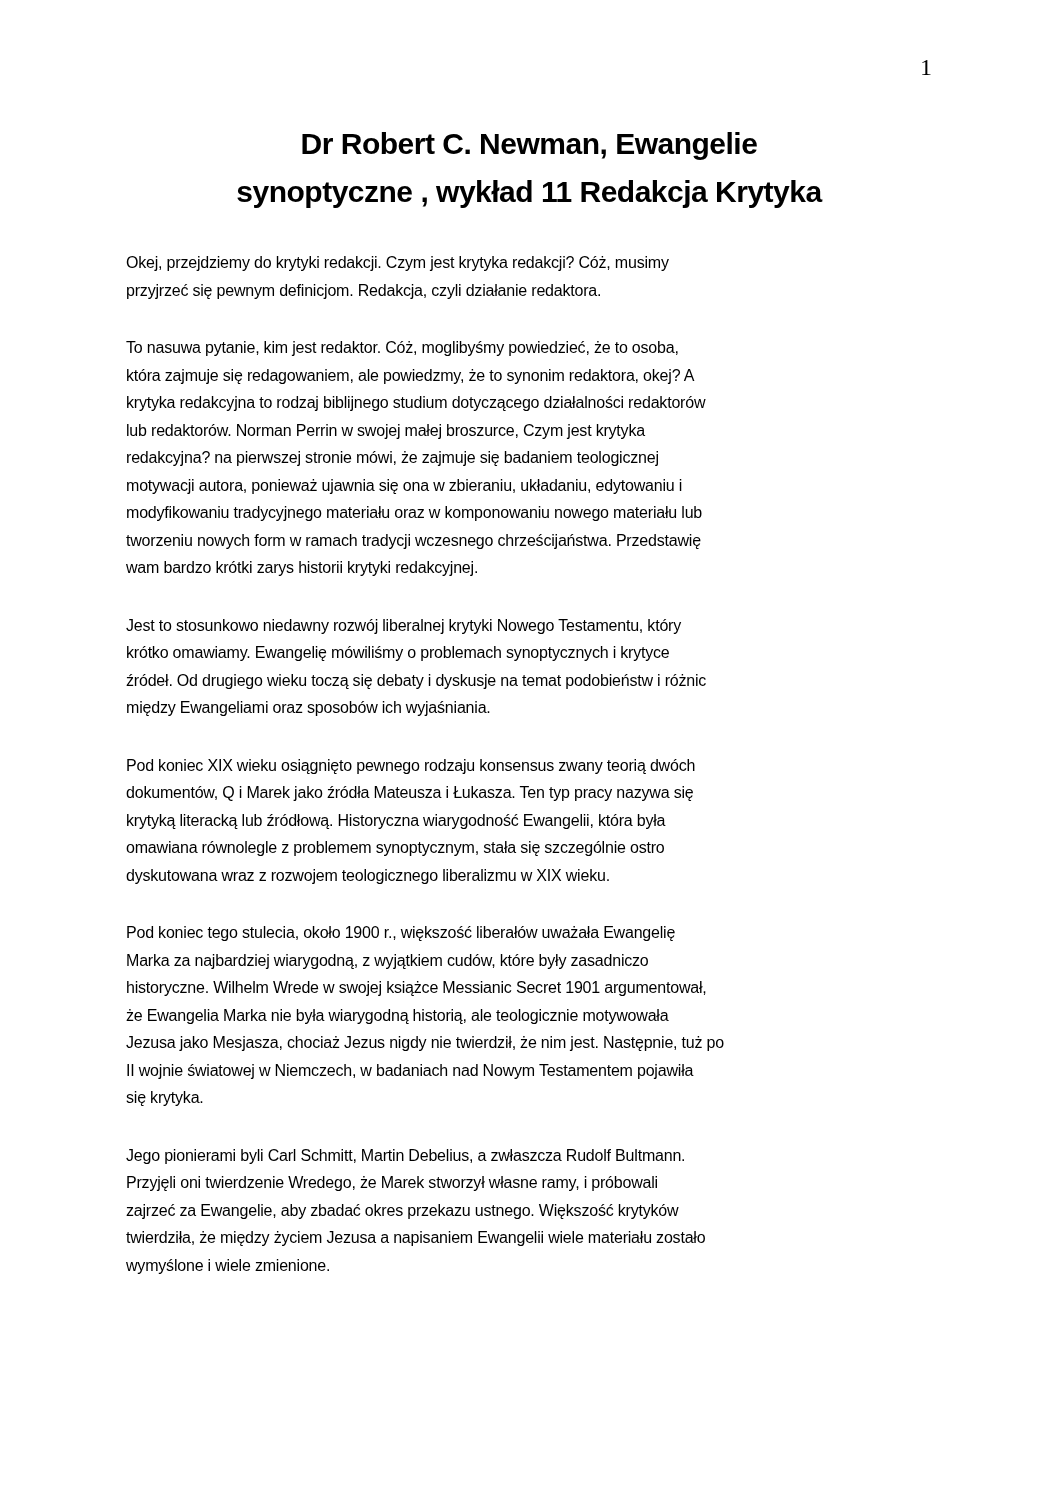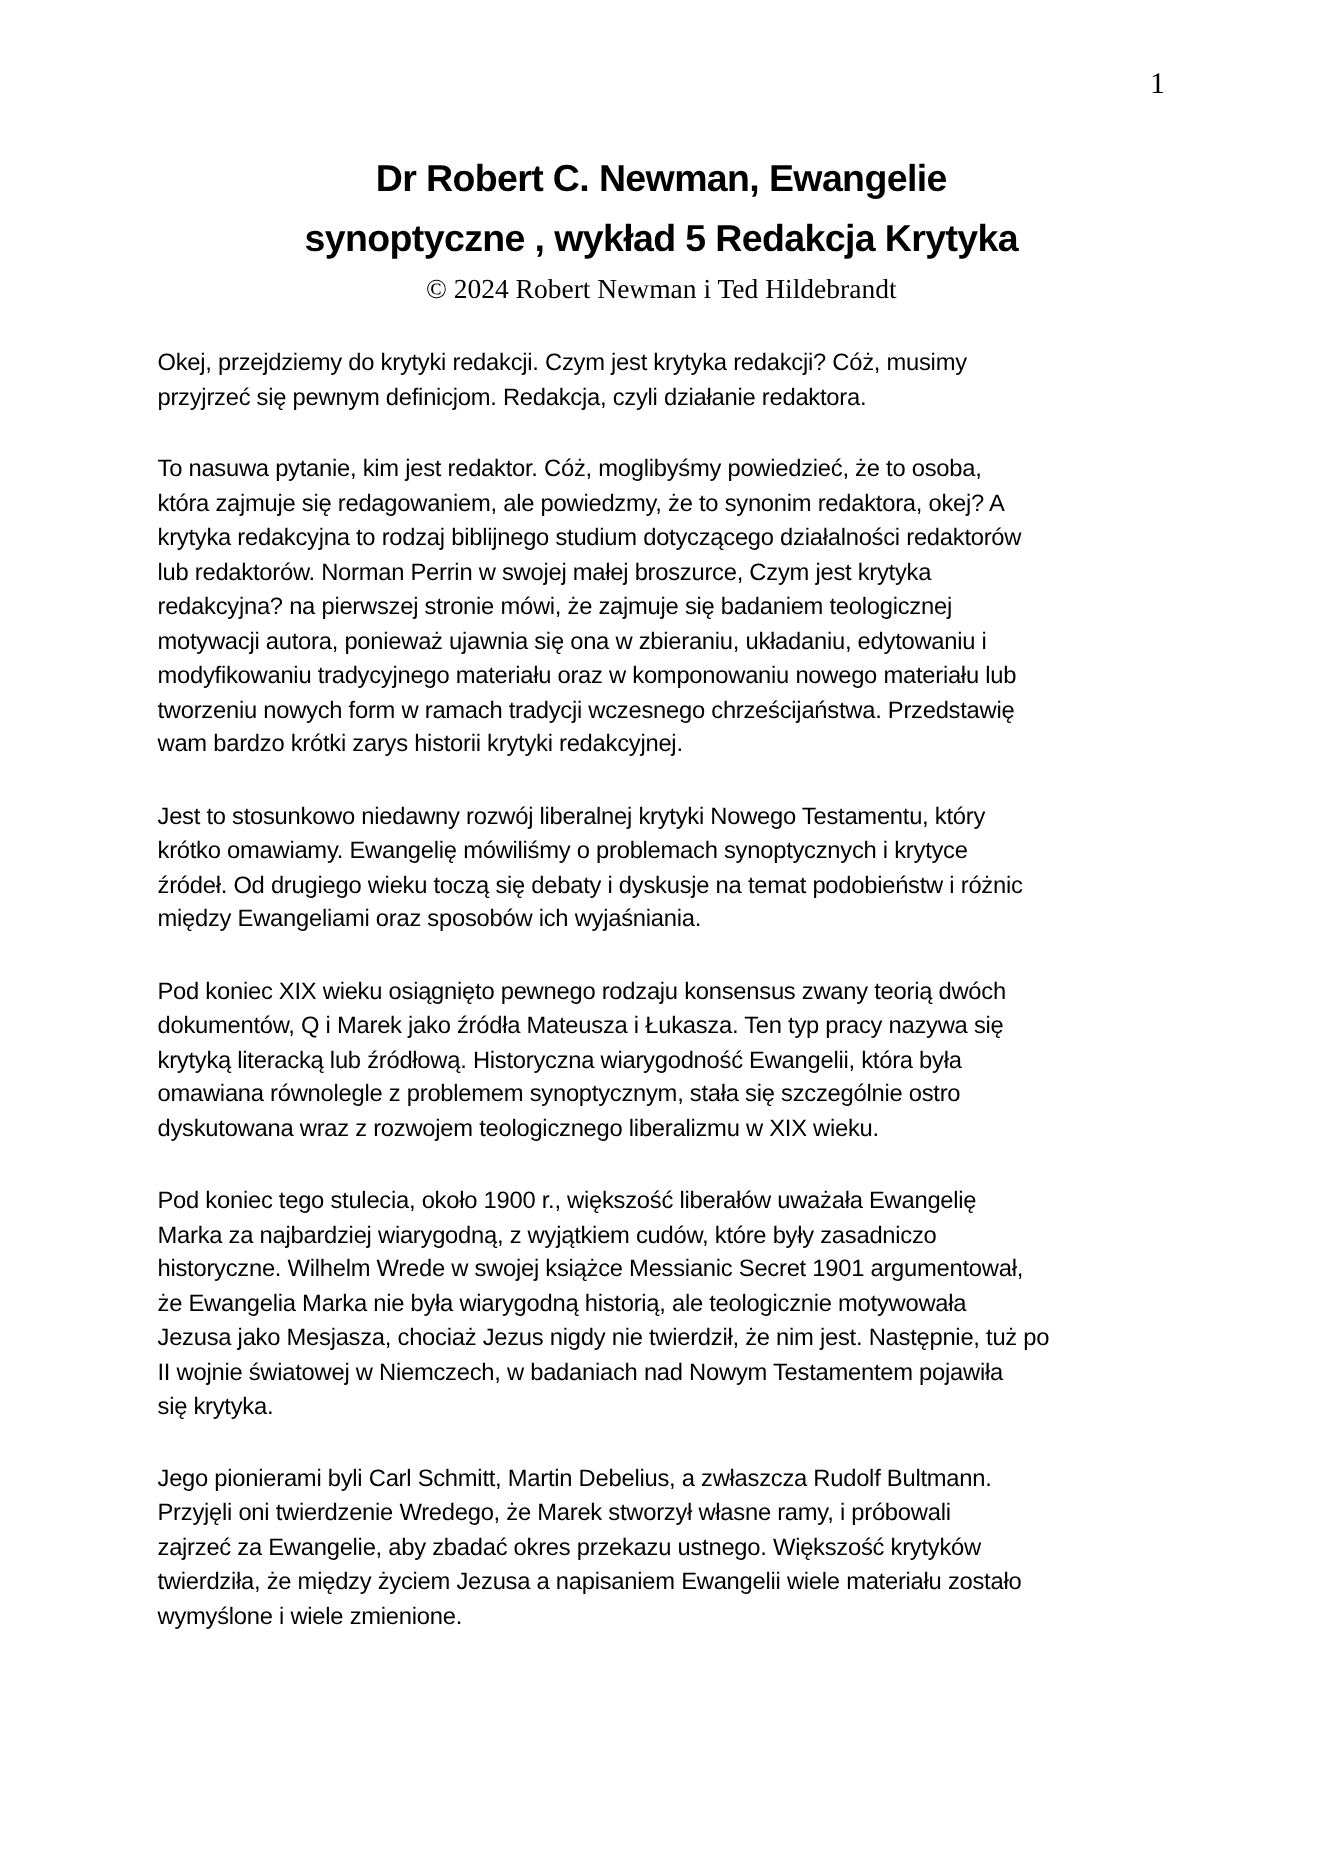--- a/index.html
+++ b/index.html
@@ -45,37 +45,36 @@
     font-family: "Liberation Serif", serif;
     font-size: 22px;
     color: #000000;
   }
   .doc-body {
     margin: 33px 0 0 126px;
     width: 880px;
   }
   .doc-body p {
     margin: 0 0 30px 0;
-    font-size: 19px;
+    font-size: 16px;
     line-height: 27.5px;
     letter-spacing: -0.2px;
     white-space: pre-line;
     color: #000000;
   }
 </style>
 </head>
 <body>
 
 <div class="page">
   <div class="page-number">1</div>
 
   <h1 class="doc-title">Dr Robert C. Newman, Ewangelie
-synoptyczne , wykład 5 Redakcja Krytyka</h1>
+synoptyczne , wykład 11 Redakcja Krytyka</h1>
 
-  <div class="copyright">© 2024 Robert Newman i Ted Hildebrandt</div>
 
   <div class="doc-body">
     <p>Okej, przejdziemy do krytyki redakcji. Czym jest krytyka redakcji? Cóż, musimy
 przyjrzeć się pewnym definicjom. Redakcja, czyli działanie redaktora.</p>
     <p>To nasuwa pytanie, kim jest redaktor. Cóż, moglibyśmy powiedzieć, że to osoba,
 która zajmuje się redagowaniem, ale powiedzmy, że to synonim redaktora, okej? A
 krytyka redakcyjna to rodzaj biblijnego studium dotyczącego działalności redaktorów
 lub redaktorów. Norman Perrin w swojej małej broszurce, Czym jest krytyka
 redakcyjna? na pierwszej stronie mówi, że zajmuje się badaniem teologicznej
 motywacji autora, ponieważ ujawnia się ona w zbieraniu, układaniu, edytowaniu i

